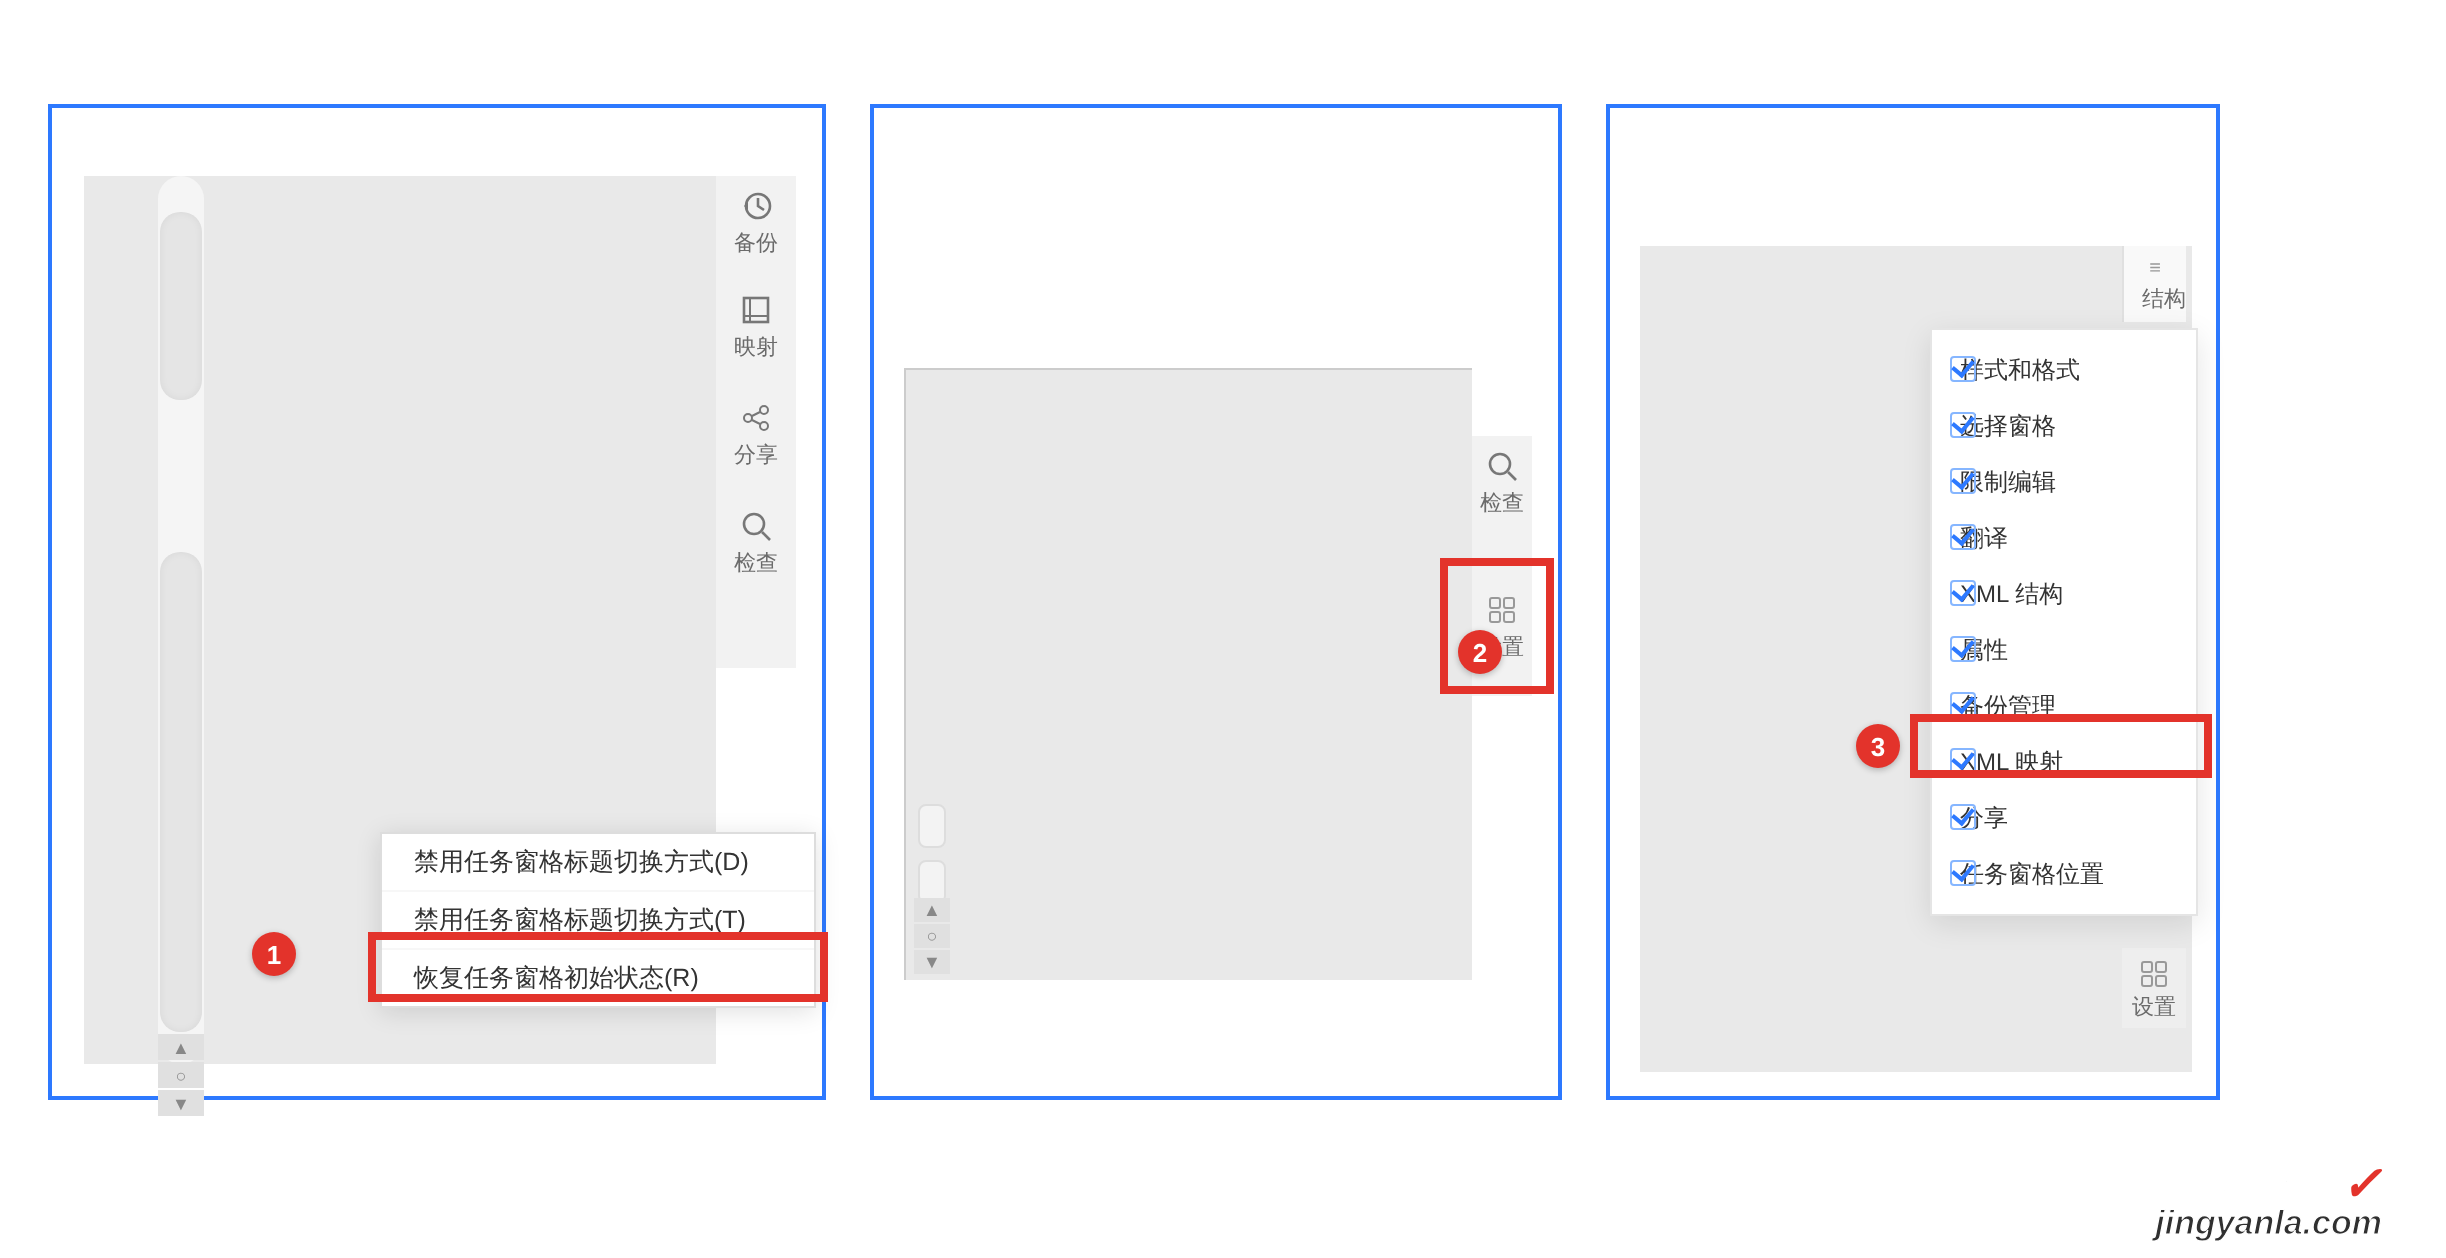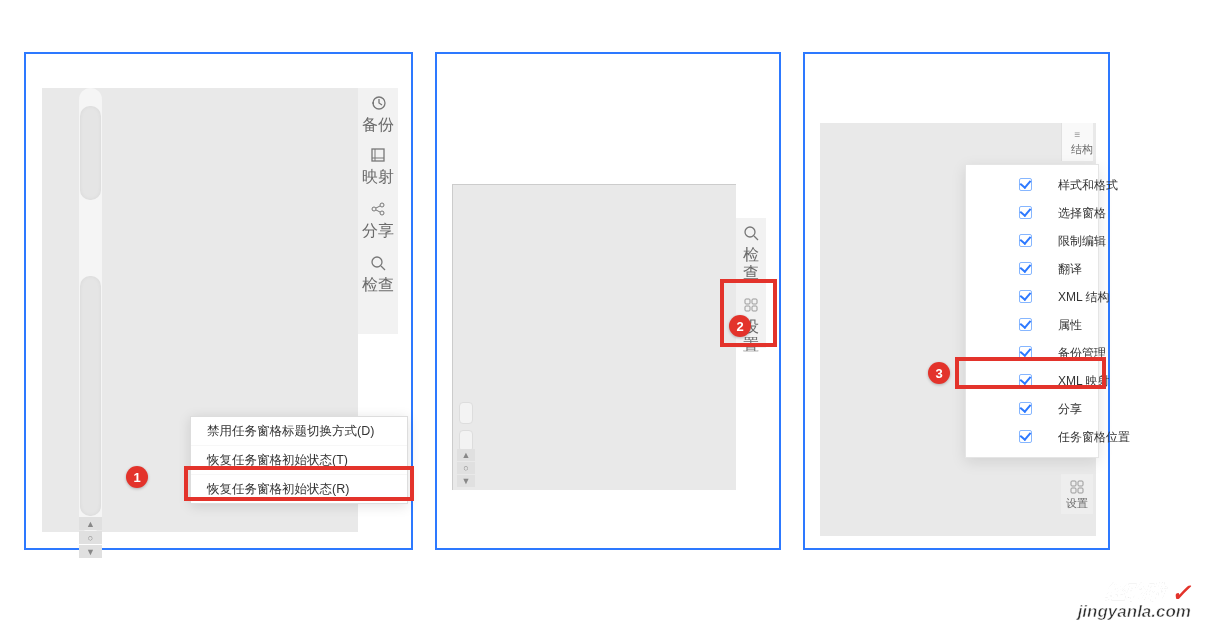--- a/index.html
+++ b/index.html
@@ -6,21 +6,21 @@
   .canvas { position: relative; width: 1223px; height: 629px; }
   .panel { position: absolute; border: 2px solid #2d79ff; box-sizing: border-box; background: #fff; }
   
   .p1 { left: 24px; top: 52px; width: 389px; height: 498px; }
   .p2 { left: 435px; top: 52px; width: 346px; height: 498px; }
   .p3 { left: 803px; top: 52px; width: 307px; height: 498px; }
 
   
   .inner { position: absolute; background: #e9e9e9; }
   .rail  { position: absolute; background: #f2f2f2; }
-  .rail-item { position: absolute; left: 0; right: 0; text-align: center; color: #6b6b6b; font-size: 16px; line-height: 1.1; }
+  .rail-item { position: absolute; left: 0; right: 0; text-align: center; color: #6b6b6b; font-size: 11px; line-height: 1.1; }
   .rail-item .ic { display: block; margin: 0 auto 4px; }
   .rail-label { display:block; }
 
   
   .p1 .inner { left: 16px; top: 34px; width: 316px; height: 444px; }
   .p1 .rail  { left: 332px; top: 34px; width: 40px; height: 246px; }
   .p1 .scroll-gutter { position:absolute; left: 53px; top: 34px; width: 23px; height: 444px; background:#f5f5f5; border-radius:12px; }
   .p1 .scroll-thumb-top, .p1 .scroll-thumb-bot {
     position:absolute; left:54px; width:21px; border-radius:10px; background:#e5e5e5; box-shadow: inset 0 0 4px rgba(0,0,0,0.06);
   }
@@ -49,21 +49,21 @@
 
   
   .p3 .inner { left: 15px; top: 69px; width: 276px; height: 413px; }
   .p3 .structure-btn { position:absolute; right:15px; top:69px; width:31px; height:38px; background:#f9f9f9; border-left:1px solid #e0e0e0; text-align:center; font-size:11px; color:#6b6b6b; }
   .p3 .structure-btn span.lbl { display:block; margin-top:19px;text-align:right;}
   .p3 .structure-btn .bars { position:absolute; top:6px; left:50%; transform:translateX(-50%); font-size:10px; color:#999;}
   .p3 .settings-btn { position:absolute; right:15px; bottom:34px; width:32px; height:40px; background:#eeeeee; text-align:center; font-size:11px; color:#6b6b6b; }
   .p3 .settings-btn .lbl { display:block; margin-top:22px;}
   .checklist { position:absolute; background:#fff; border:1px solid #e5e5e5; box-shadow:0 4px 14px rgba(0,0,0,0.1); font-size:12px; color:#333; padding:6px 0;}
   .p3 .checklist { left:160px; top:110px; width:132px; }
-  .check-item { position:relative; height:28px; line-height:28px; padding-left:48px; white-space:nowrap;margin-left:44px;}
+  .check-item { position:relative; height:28px; line-height:28px; padding-left:14px; white-space:nowrap;}
   .chk { position:absolute; left:9px; top:7px; width:13px; height:13px; border:1px solid #86b6ff; border-radius:2px; box-sizing:border-box;}
   .chk::after { content:""; position:absolute; left:2px; top:-1px; width:5px; height:8px; border:solid #2d79ff; border-width:0 2px 2px 0; transform:rotate(40deg);}
   .p3 .red-box { left: 150px; top: 303px; width: 151px; height: 32px; }
 
   .badge { position:absolute; width:22px; height:22px; border-radius:50%; background:#e3332b; color:#fff; font-size:13px; font-weight:bold; display:flex; align-items:center; justify-content:center; box-shadow:0 1px 3px rgba(0,0,0,0.25);}
 
   
   .watermark { position:absolute; right:32px; bottom:9px; text-align:right; line-height:1; }
   .watermark .wmtop { font-size:20px; font-weight:900; font-style:italic; color:#303030; -webkit-text-stroke:1px #fff; text-shadow: -1px 0 #fff, 0 1px #fff, 1px 0 #fff, 0 -1px #fff;}
   .watermark .check { color:#e3332b; font-size:24px; vertical-align:-2px; -webkit-text-stroke:0; text-shadow:none;}
@@ -120,21 +120,21 @@
           </svg>
         <span class="rail-label">检查</span>
       </div>
     </div>
 
     <div class="menu">
       <div class="menu-item">
         <span>禁用任务窗格标题切换方式(D)</span>
       </div>
       <div class="menu-item">
-        <span>恢复任务窗格初始状态(T)</span>
+        <span>禁用任务窗格标题切换方式(T)</span>
       </div>
       <div class="menu-item">
         <span>恢复任务窗格初始状态(R)</span>
       </div>
     </div>
 
     <div class="red-box"></div>
   </div>
   <div class="badge" style="left:126px; top:466px;">
     <span>1</span>

